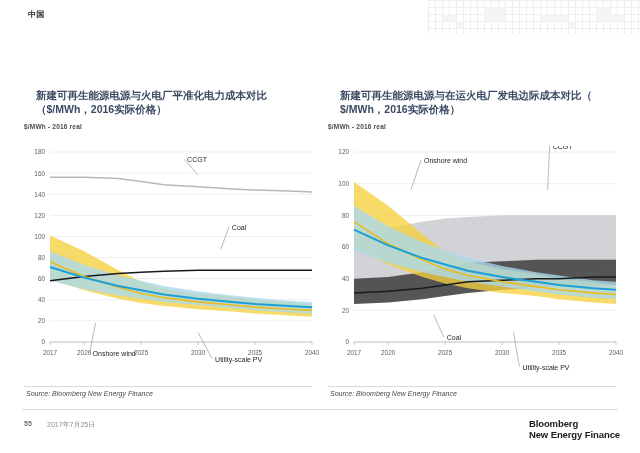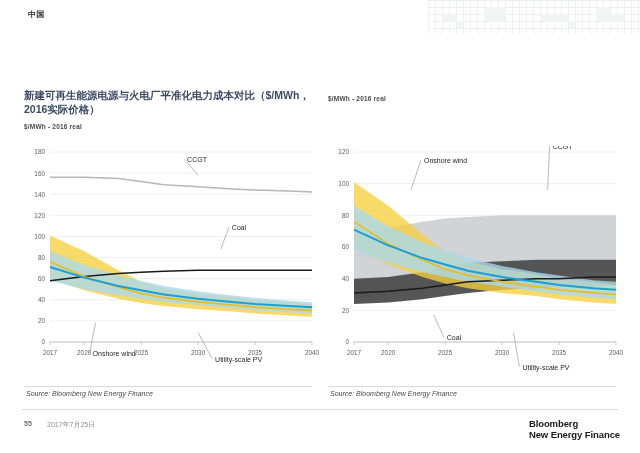--- a/index.html
+++ b/index.html
@@ -44,21 +44,21 @@
     letter-spacing: .5px;
   }
 
   
   .panel { position: absolute; top: 88px; width: 296px; height: 340px; }
   #panel-left  { left: 24px; }
   #panel-right { left: 328px; }
 
   .panel-title {
     font-size: 10.5px; font-weight: 700; color: #3b4a63;
-    line-height: 14px; letter-spacing: 0px;
+    line-height: 14px; letter-spacing: 0px; margin-left: 12px;
   }
   .panel-subtitle {
     margin-top: 7px;
     font-size: 6.5px; font-weight: 700; color: #4a4a4a;
     letter-spacing: .2px;
   }
 
   .plotwrap { position: absolute; left: 0; top: 58px; width: 296px; height: 230px; }
   .plot-svg { display: block; }
 
@@ -165,20 +165,21 @@
           <line x1="174.08695652173913" y1="186.5" x2="188.08695652173913" y2="212.5" stroke="#9a9ca0" stroke-width="0.7"></line>
           <text x="191.08695652173913" y="215.5" text-anchor="start" class="series-label">Utility-scale PV</text>
         </svg>
     </div>
 
     <div class="rule"></div>
     <div class="source">Source: Bloomberg New Energy Finance</div>
   </div>
 
   <div class="panel" id="panel-right">
+    <div class="panel-title">新建可再生能源电源与在运火电厂发电边际成本对比（ $/MWh，2016实际价格）</div>
     <div class="panel-subtitle">$/MWh - 2016 real</div>
 
     <div class="plotwrap">
       <svg class="plot-svg" id="svg-right" width="296" height="230" viewBox="0 0 296 230">
           <line x1="26" y1="196" x2="288" y2="196" stroke="#b9bcc0" stroke-width="1"></line>
           <text x="21" y="198.4" text-anchor="end" class="axis-label">0</text>
           <line x1="26" y1="164.33333333333334" x2="288" y2="164.33333333333334" stroke="#e9eaec" stroke-width="0.8"></line>
           <text x="21" y="166.73333333333335" text-anchor="end" class="axis-label">20</text>
           <line x1="26" y1="132.66666666666669" x2="288" y2="132.66666666666669" stroke="#e9eaec" stroke-width="0.8"></line>
           <text x="21" y="135.0666666666667" text-anchor="end" class="axis-label">40</text>

